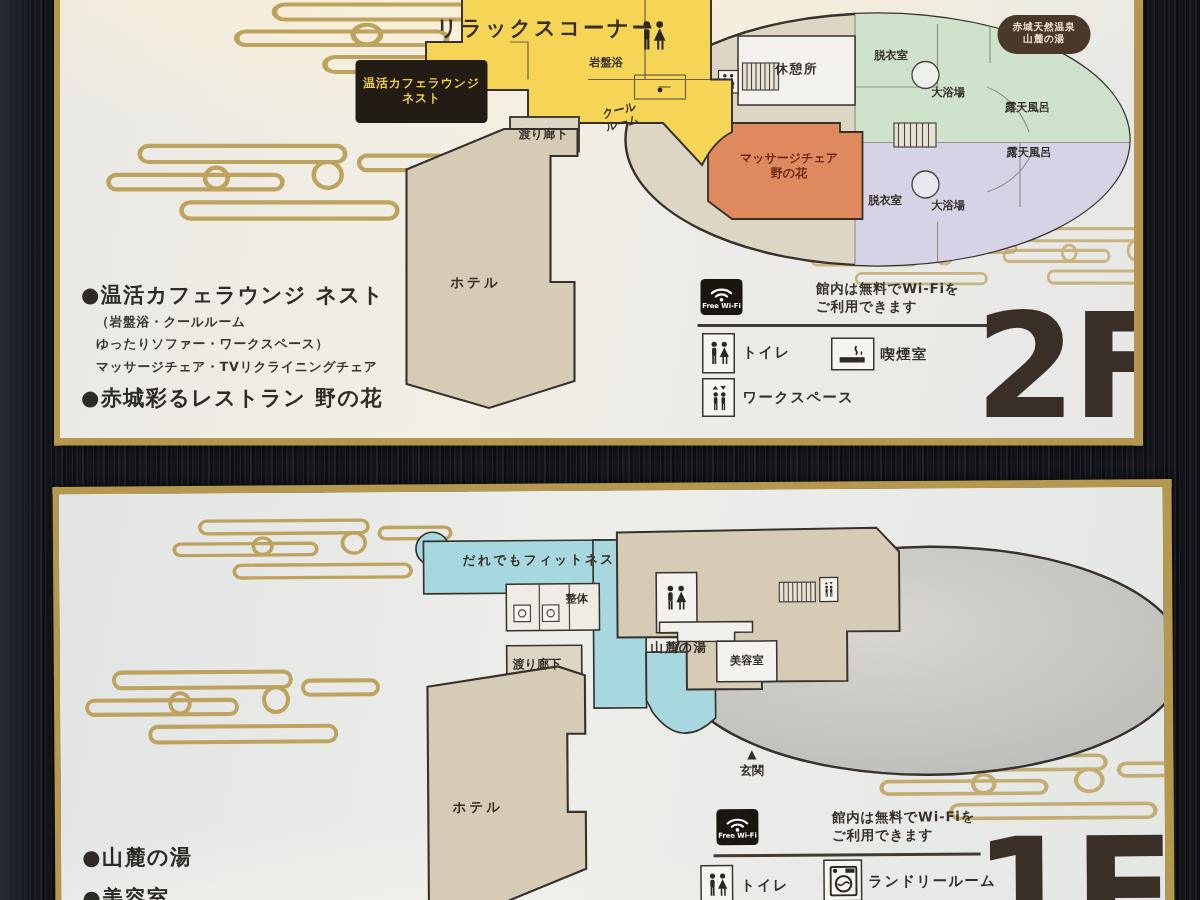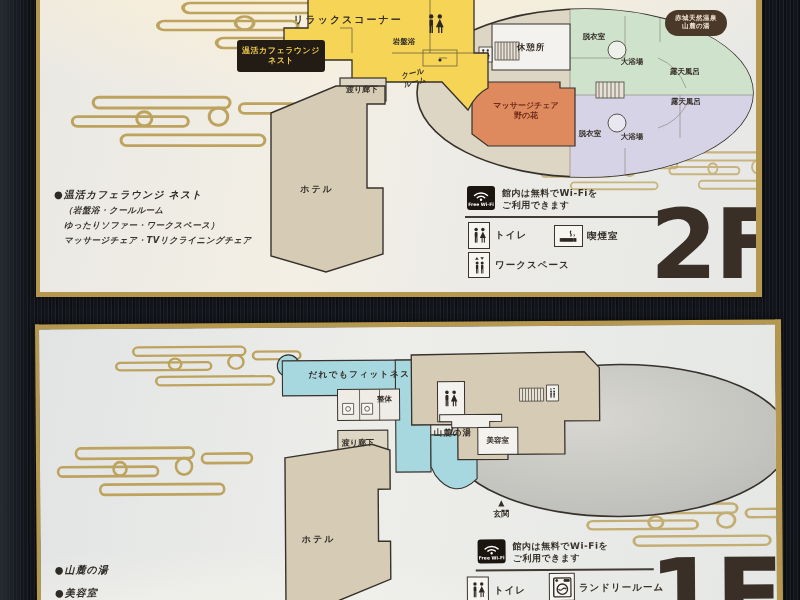--- a/index.html
+++ b/index.html
@@ -19,31 +19,31 @@
       radial-gradient(120% 70% at 42% -8%, rgba(252,240,212,.95), rgba(252,240,212,0) 60%),
       linear-gradient(100deg,#e9e8e4 0%,#f3efe4 40%,#ecebe7 62%,#e7e8e6 100%);}
   .panel-1f{background:
       radial-gradient(90% 60% at 20% 115%, rgba(248,246,238,.8), rgba(248,246,238,0) 60%),
       linear-gradient(100deg,#e2e4e4 0%,#edeeea 45%,#e5e7e5 100%);}
   .cloud{position:absolute;}
   .lbl{position:absolute;transform:translate(-50%,-50%);text-align:center;line-height:1.25;
     color:#352f28;font-weight:bold;white-space:nowrap;}
   .badge{position:absolute;display:flex;flex-direction:column;align-items:center;justify-content:center;
     text-align:center;font-weight:bold;line-height:1.2;}
-  .nest-badge{left:197px;top:42px;width:88px;height:32px;background:#221c15;color:#f2cd4b;
+  .nest-badge{left:197px;top:42px;width:88px;height:42px;background:#221c15;color:#f2cd4b;
     font-size:8px;border-radius:3px;letter-spacing:.5px;}
   .onsen-badge{left:625px;top:12px;width:62px;height:26px;background:#4a3829;color:#efe4cf;
     font-size:6.5px;border-radius:13px;letter-spacing:.5px;}
   .dir{position:absolute;color:#2e2a25;}
-  .dir-main{font-size:10px;font-weight:bold;letter-spacing:1px;margin-top:6px;font-style:italic;}
-  .dir-note{font-size:8.5px;font-weight:bold;letter-spacing:.5px;margin:3px 0 0 10px;color:#3a352f;font-style:italic;}
+  .dir-main{font-size:14px;font-weight:bold;letter-spacing:1px;margin-top:6px;}
+  .dir-note{font-size:8.5px;font-weight:bold;letter-spacing:.5px;margin:3px 0 0 10px;color:#3a352f;}
   .wifi-badge{position:absolute;width:28px;height:24px;background:#1b150f;border-radius:3px;
     display:flex;flex-direction:column;align-items:center;justify-content:center;gap:1px;}
   .wifi-free{font-size:4.5px;color:#fff;font-weight:bold;line-height:1;}
-  .wifi-text{position:absolute;font-size:9px;font-weight:bold;color:#38322b;line-height:1.35;letter-spacing:.5px;}
+  .wifi-text{position:absolute;font-size:9px;font-weight:bold;color:#38322b;line-height:1.35;letter-spacing:.5px;margin-left:42px;}
   .legend-divider{position:absolute;height:2px;background:#413b33;}
   .icon-box{position:absolute;background:#f7f5f1;border:1.3px solid #3a342e;
     display:flex;align-items:center;justify-content:center;}
   .legend-label{position:absolute;font-size:9.5px;font-weight:bold;color:#332e28;letter-spacing:1px;}
   .floor-big{position:absolute;font-weight:bold;color:#392f26;letter-spacing:-3px;line-height:.85;text-align:right;}
   .map{position:absolute;left:0;top:0;}
 </style>
 </head>
 <body>
 
@@ -161,21 +161,21 @@
           <path d="M399,60 h8"></path>
     </g>
     <circle cx="400" cy="62" r="1.6" fill="#2c2722"></circle>
     <use href="#ic-restroom" x="386" y="14" width="19" height="24" fill="#2c2722"></use>
 
     <rect x="300" y="80" width="46" height="23" fill="#ded6c4" stroke="#36312b" stroke-width="1.2"></rect>
 
     <path d="M231,115 L296,88 L345,88 L345,106 L327,106 L327,190 L343,190 L343,256 L286,274 L231,258 Z" fill="#d6ccb6" stroke="#36312b" stroke-width="1.4"></path>
   </svg>
 
-  <div class="lbl" style="left:308px;top:22px;font-size:10px;letter-spacing:2px">リラックスコーナー</div>
+  <div class="lbl" style="left:324px;top:22px;font-size:14px;letter-spacing:2px">リラックスコーナー</div>
   <div class="lbl" style="left:364px;top:44px;font-size:7.5px">岩盤浴</div>
   <div class="lbl" style="left:374px;top:80px;font-size:7.5px;transform:translate(-50%,-50%) rotate(-14deg)">
     <div>クール</div>
     <div>ルーム</div>
   </div>
   <div class="lbl" style="left:322px;top:92px;font-size:8px">渡り廊下</div>
   <div class="lbl" style="left:277px;top:192px;font-size:9px;letter-spacing:2px">ホテル</div>
   <div class="lbl" style="left:491px;top:49px;font-size:8.5px;letter-spacing:1px">休憩所</div>
   <div class="lbl" style="left:554px;top:39px;font-size:7.5px">脱衣室</div>
   <div class="lbl" style="left:592px;top:64px;font-size:7.5px">大浴場</div>
@@ -195,20 +195,21 @@
   <div class="badge onsen-badge">
     <div>赤城天然温泉</div>
     <div>山麓の湯</div>
   </div>
 
   <div class="dir" style="left:14px;top:184px">
     <div class="dir-main">●温活カフェラウンジ ネスト</div>
     <div class="dir-note">（岩盤浴・クールルーム</div>
     <div class="dir-note">ゆったりソファー・ワークスペース）</div>
     <div class="dir-note">マッサージチェア・TVリクライニングチェア</div>
+    <div class="dir-main">●赤城彩るレストラン 野の花</div>
   </div>
 
   <div class="wifi-badge" style="left:427px;top:188px">
     <svg width="20" height="13" viewBox="0 0 24 18">
           <g stroke="#fff" fill="none" stroke-width="2" stroke-linecap="round">
             <path d="M3,9 a12,10 0 0 1 18,0"></path>
             <path d="M6.8,12 a7,6 0 0 1 10.4,0"></path>
           </g>
           <circle cx="12" cy="15" r="1.7" fill="#fff"></circle>
         </svg>

